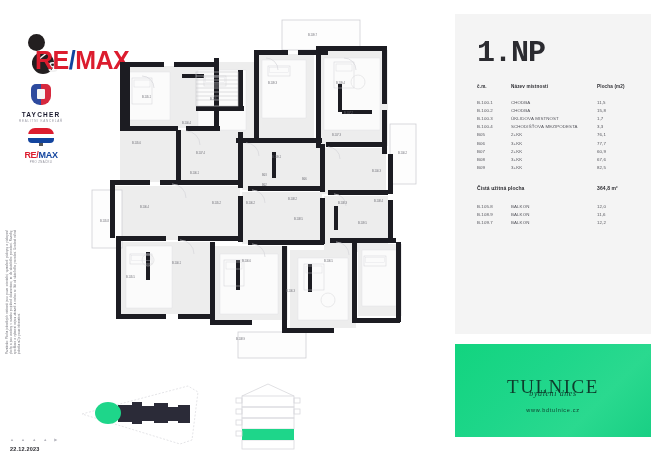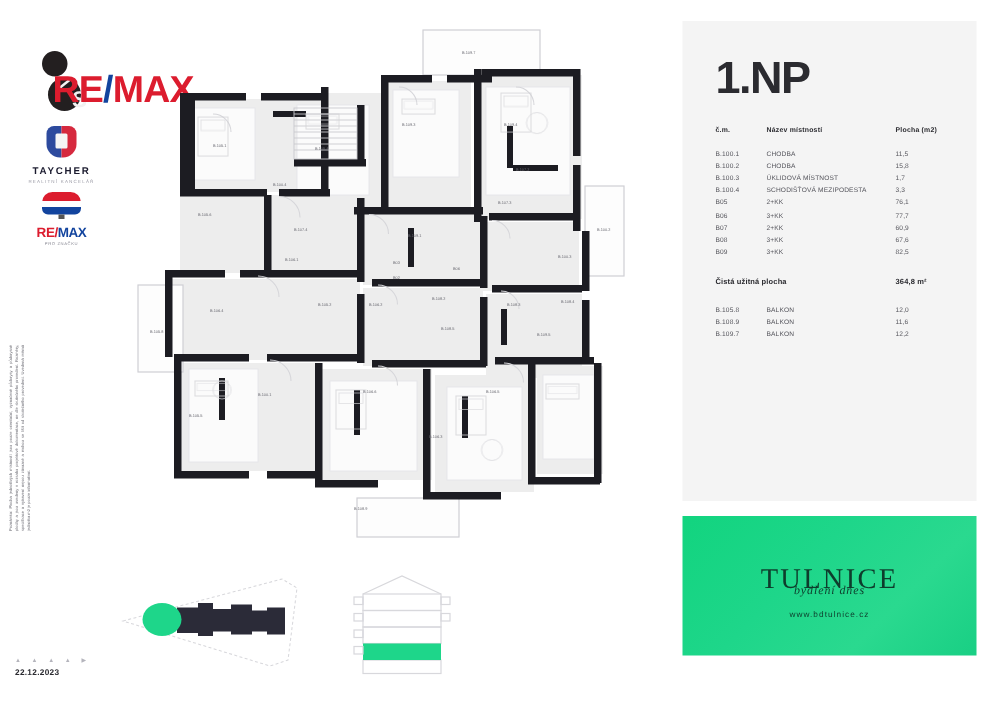--- a/index.html
+++ b/index.html
@@ -119,21 +119,21 @@
   .loc-svg { width: 100%; height: 100%; display: block; }
 
   
   .info-panel {
     position: absolute; left: 455px; top: 14px; width: 196px; height: 320px;
     background: #f4f4f4;
   }
   .np-title {
     position: absolute; left: 22px; top: 22px;
     font-size: 30px; font-weight: bold; color: #2b2b30;
-    letter-spacing: -1px; font-family: Liberation Sans, sans-serif;
+    letter-spacing: -1px; font-family: Liberation Mono, monospace;
   }
   .tbl {
     position: absolute; left: 22px; top: 70px; width: 158px;
   }
   .tbl table { border-collapse: collapse; width: 100%; }
   .tbl th {
     font-size: 4.6px; font-weight: bold; color: #2b2b30;
     text-align: left; padding: 0 0 9px 0; letter-spacing: .15px;
   }
   .tbl td {

